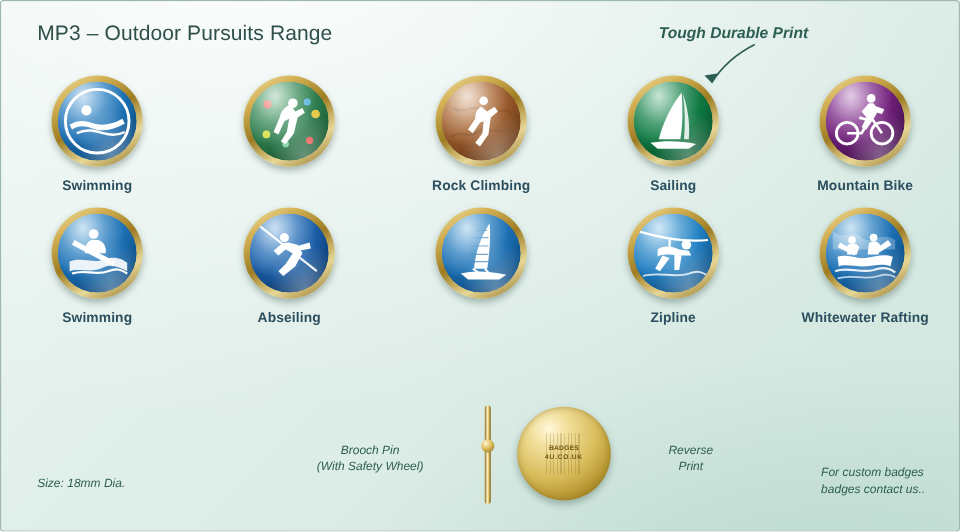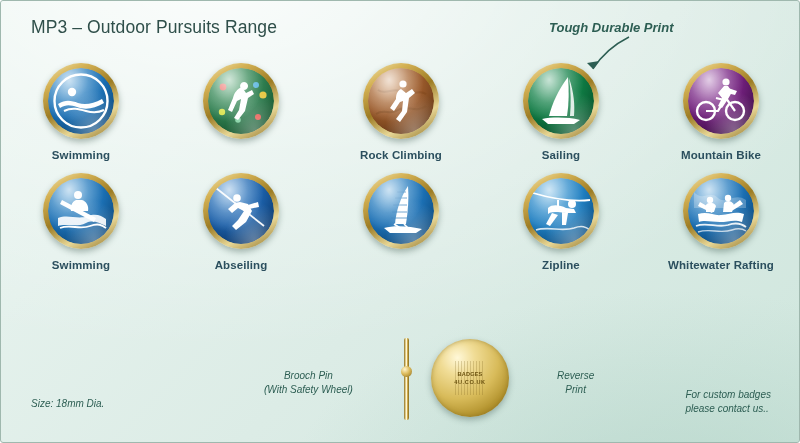--- a/index.html
+++ b/index.html
@@ -496,16 +496,16 @@
     </div>
   </div>
 
   <div class="bottom-note" id="note-reverse">
     <div>Reverse</div>
     <div>Print</div>
   </div>
 
   <div class="bottom-note" id="note-custom">
     <div>For custom badges</div>
-    <div>please contact us..</div>
+    <div>badges contact us..</div>
   </div>
 
 </div>
 
 </body></html>

